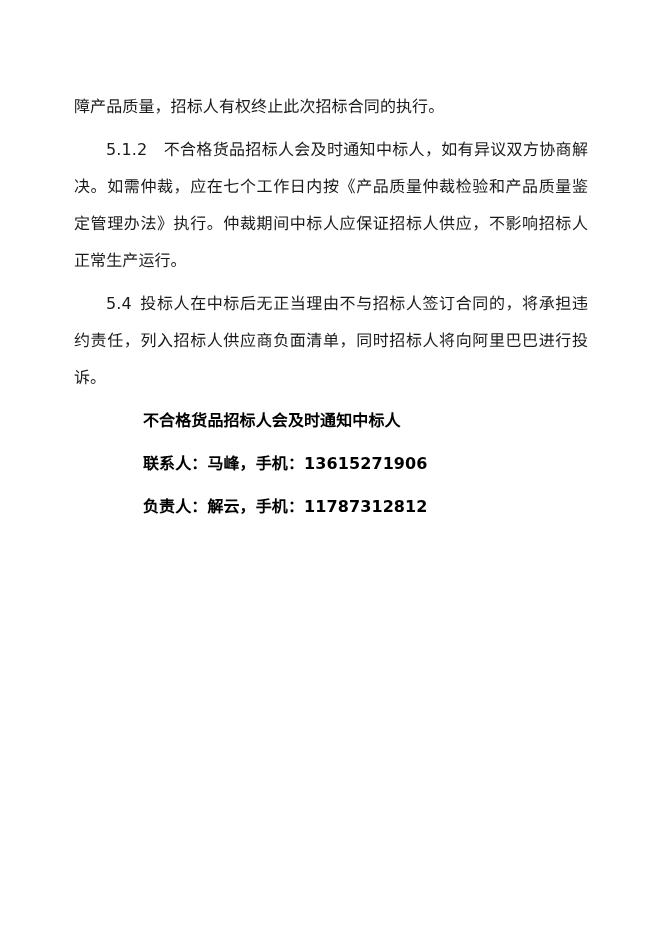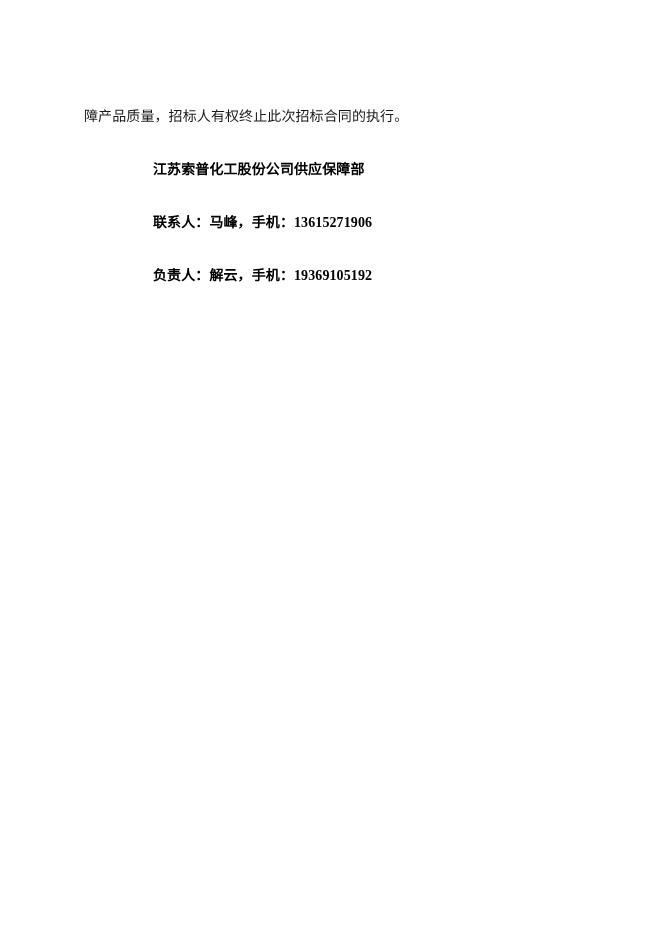--- a/index.html
+++ b/index.html
@@ -25,30 +25,29 @@
 
   #doc-body {
     position: absolute;
     left: 68px;
     top: 82px;
     width: 526px;
   }
 
   
   .para {
-    margin: 16px;
-    font-size: 14px;
+    margin: 6px;
+    font-size: 16px;
     line-height: 37px;
     letter-spacing: 0.1px;
     text-align: justify;
     text-justify: inter-ideograph;
     color: #1a1a1a;
     font-weight: 400;
     word-break: break-all;
-    font-family: Liberation Serif, serif;
   }
 
   
   .para.cont {
     text-indent: 0;
   }
 
   
   .para.clause {
     text-indent: 32px;
@@ -74,28 +73,30 @@
 </style>
 </head>
 <body>
 
 <div id="page">
 
   <div id="doc-body">
 
     <p class="para cont"><span>障产品质量，招标人有权终止此次招标合同的执行。</span></p>
 
+    <p class="para clause"><span class="numlabel">5.1.2</span><span class="gap-wide">  </span><span>不合格货品招标人会及时通知中标人，如有异议双方协商解决。如需仲裁，应在七个工作日内按《产品质量仲裁检验和产品质量鉴定管理办法》执行。仲裁期间中标人应保证招标人供应，不影响招标人正常生产运行。</span></p>
+
+
+    <p class="para clause"><span class="numlabel">5.4</span><span class="gap-wide"> </span><span>投标人在中标后无正当理由不与招标人签订合同的，将承担违约责任，列入招标人供应商负面清单，同时招标人将向阿里巴巴进行投诉。</span></p>
 
 
 
-
-
-    <p class="para contact">江苏索普化工股份公司供应保障部</p>
+    <p class="para contact">不合格货品招标人会及时通知中标人</p>
 
 
     <p class="para contact">联系人：马峰，手机：13615271906</p>
 
-    <p class="para contact">负责人：解云，手机：19369105192</p>
+    <p class="para contact">负责人：解云，手机：11787312812</p>
 
 
   </div>
 
 </div>
 
 </body></html>

